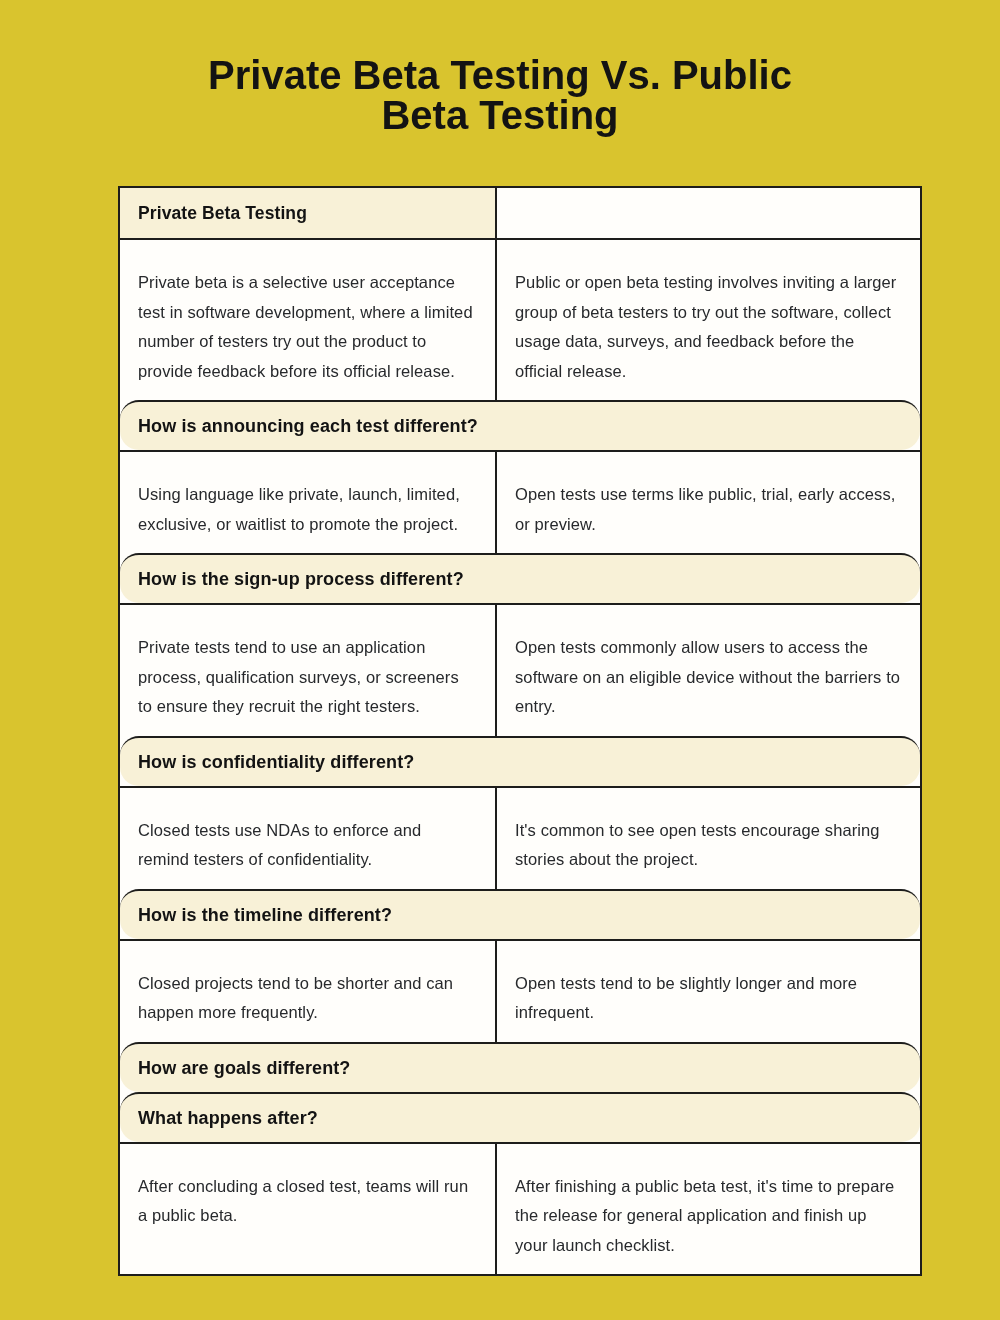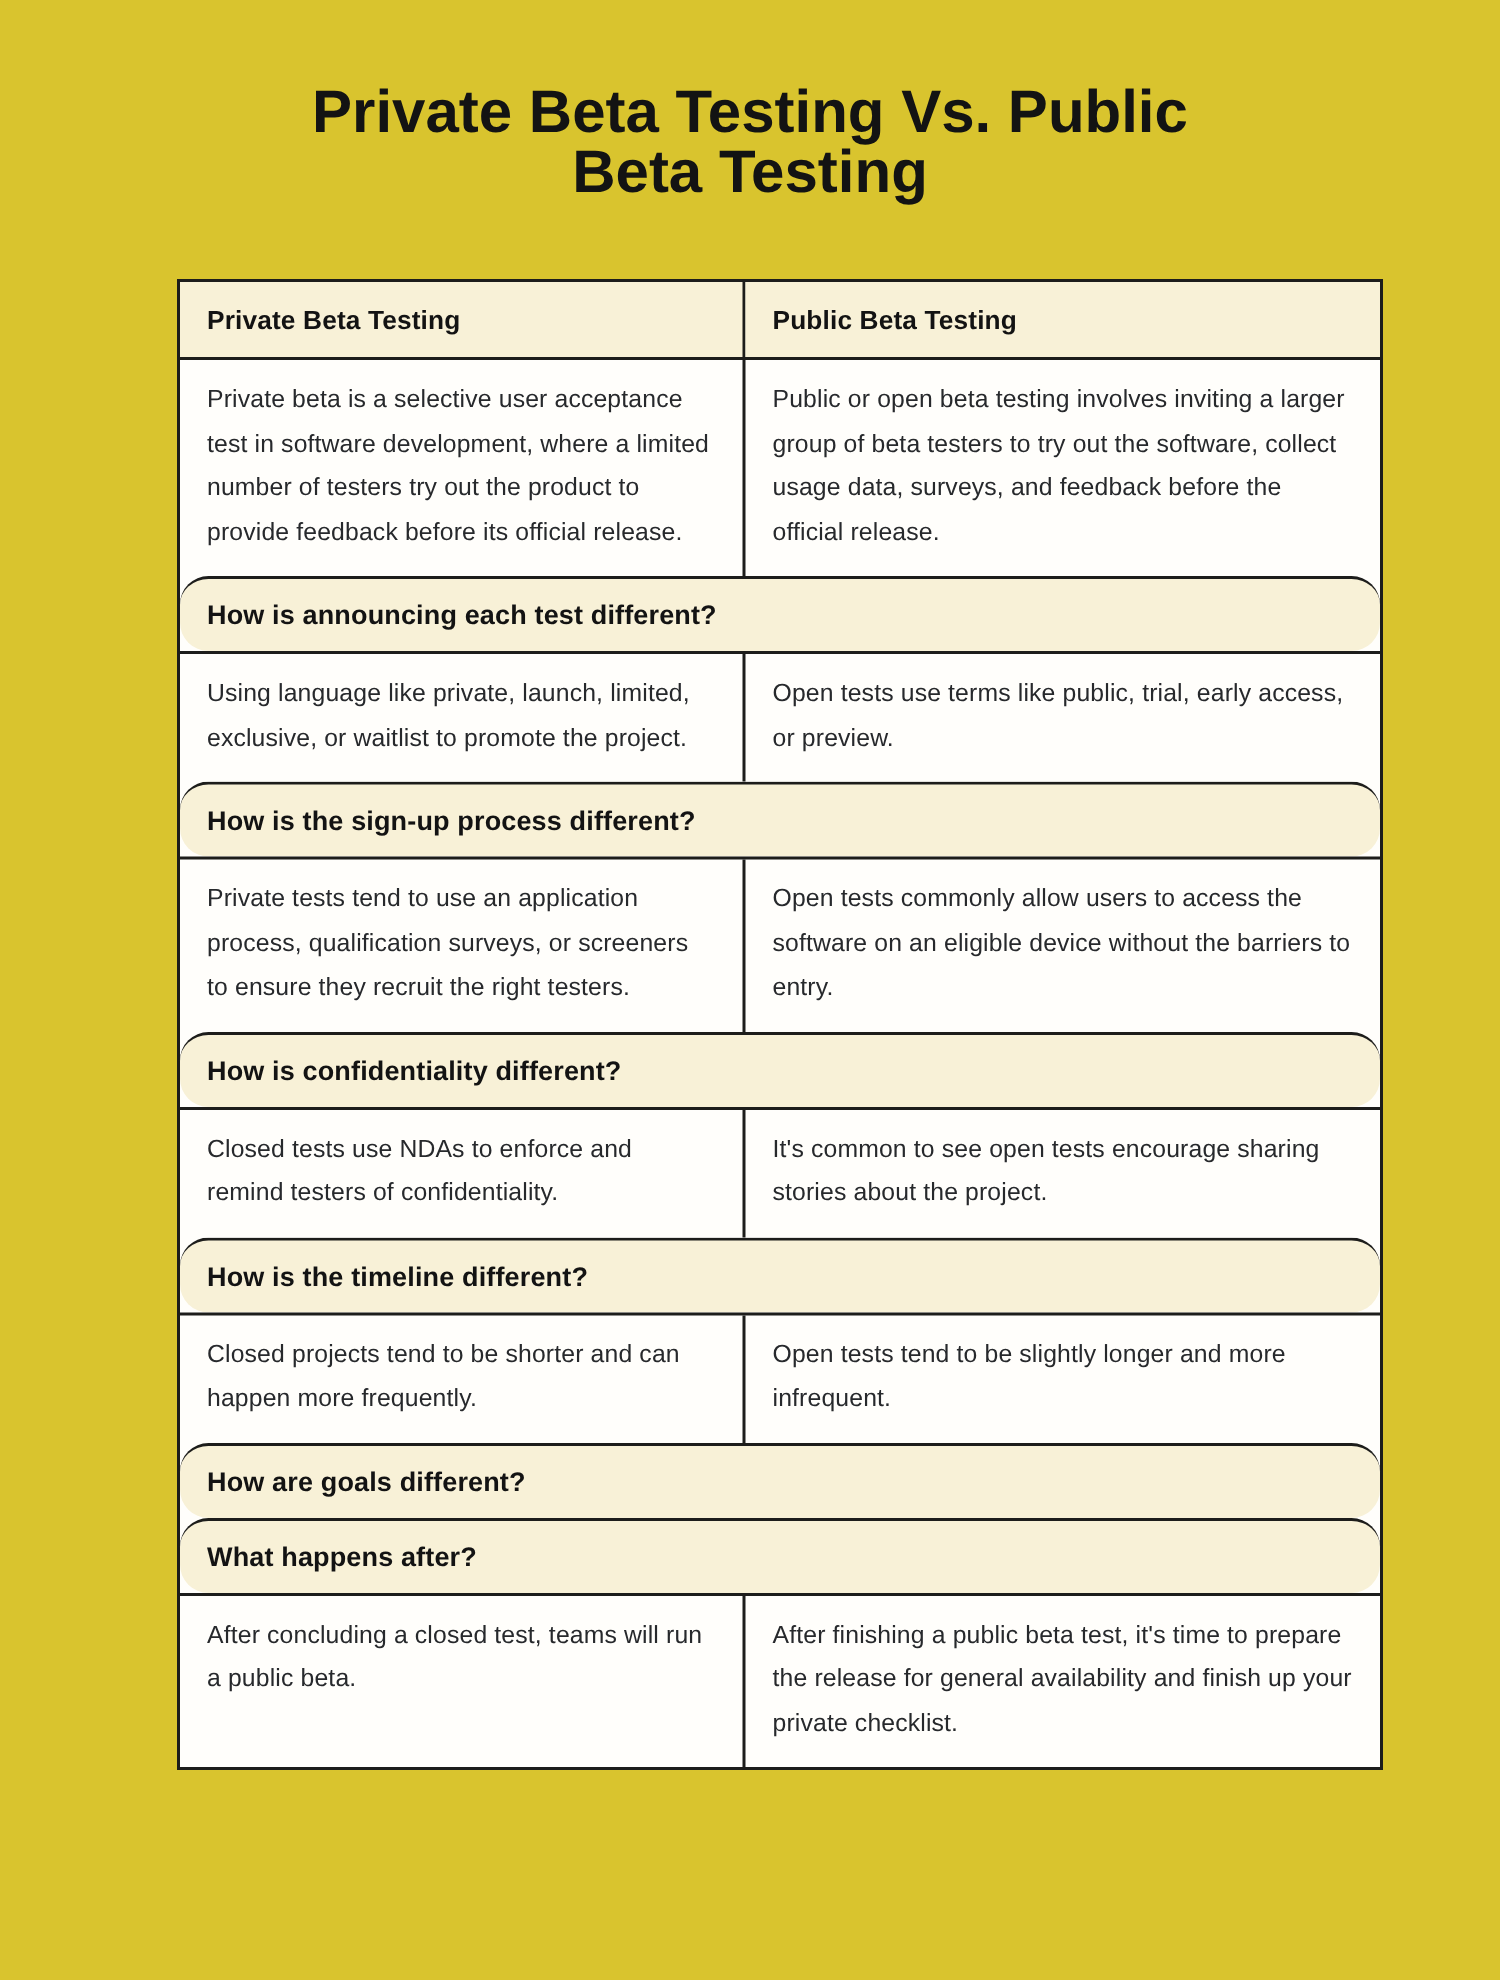--- a/index.html
+++ b/index.html
@@ -36,21 +36,21 @@
     background:var(--cell-bg);
   }
   .row{
     display:grid;
     grid-template-columns:377px 1fr;
     border-top:2px solid var(--border);
     background:var(--cell-bg);
   }
   .row:first-child{border-top:none;}
   .cell{
-    padding:12px 18px 14px;
+    padding:28px 18px 14px;
     font-size:16.5px;
     line-height:29.5px;
     color:var(--body);
     letter-spacing:0.1px;
   }
   .cell.c1{border-right:2px solid var(--border);}
   .head .cell{
     background:var(--cream);
     font-weight:700;
     font-size:17.5px;
@@ -73,21 +73,20 @@
 </style>
 </head>
 <body>
 
 <h1 class="title">Private Beta Testing Vs. Public Beta Testing</h1>
 
 <div class="tbl">
 
   <div class="row head">
     <div class="cell c1">Private Beta Testing</div>
-    <div class="cell c2">Public Beta Testing</div>
   </div>
 
   <div class="row">
     <div class="cell c1">Private beta is a selective user acceptance test in software development, where a limited number of testers try out the product to provide feedback before its official release.</div>
     <div class="cell c2">Public or open beta testing involves inviting a larger group of beta testers to try out the software, collect usage data, surveys, and feedback before the official release.</div>
   </div>
 
   <div class="qrow">How is announcing each test different?</div>
   <div class="row">
     <div class="cell c1">Using language like private, launch, limited, exclusive, or waitlist to promote the project.</div>
@@ -110,16 +109,16 @@
   <div class="row">
     <div class="cell c1">Closed projects tend to be shorter and can happen more frequently.</div>
     <div class="cell c2">Open tests tend to be slightly longer and more infrequent.</div>
   </div>
 
   <div class="qrow">How are goals different?</div>
 
   <div class="qrow">What happens after?</div>
   <div class="row">
     <div class="cell c1">After concluding a closed test, teams will run a public beta.</div>
-    <div class="cell c2">After finishing a public beta test, it's time to prepare the release for general availability and finish up your private checklist.</div>
+    <div class="cell c2">After finishing a public beta test, it's time to prepare the release for general application and finish up your launch checklist.</div>
   </div>
 
 </div>
 
 </body></html>

